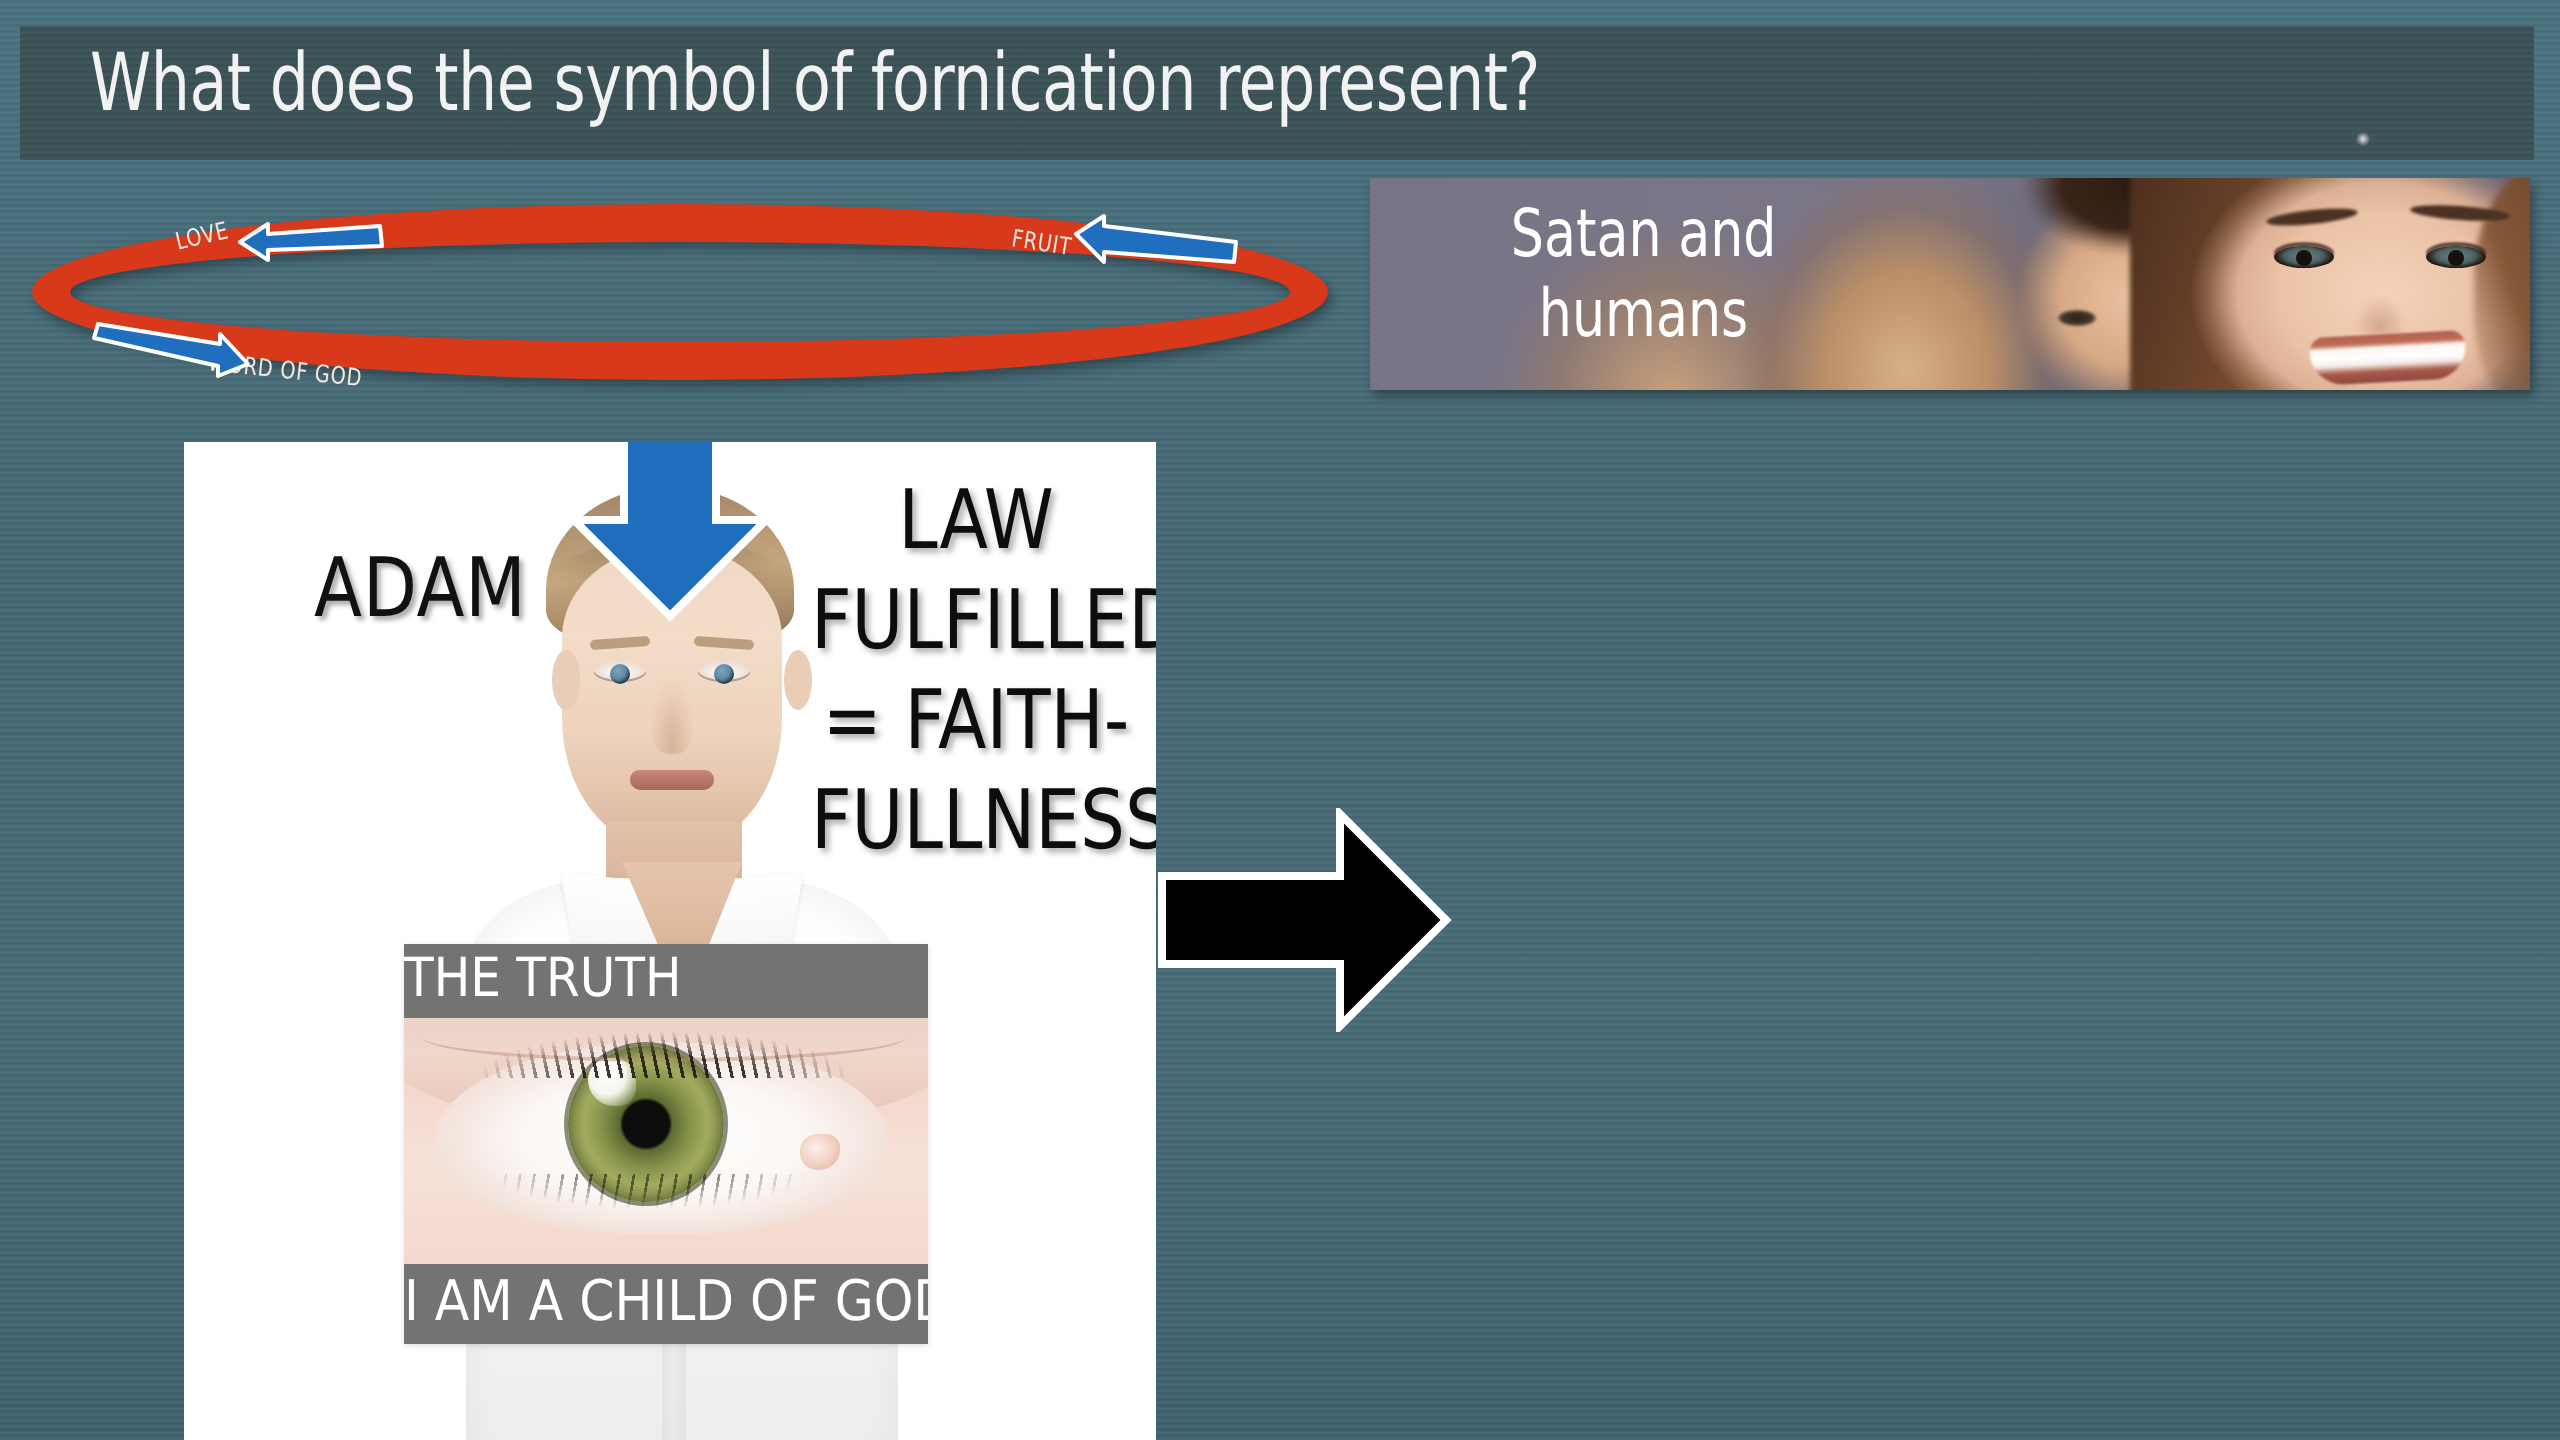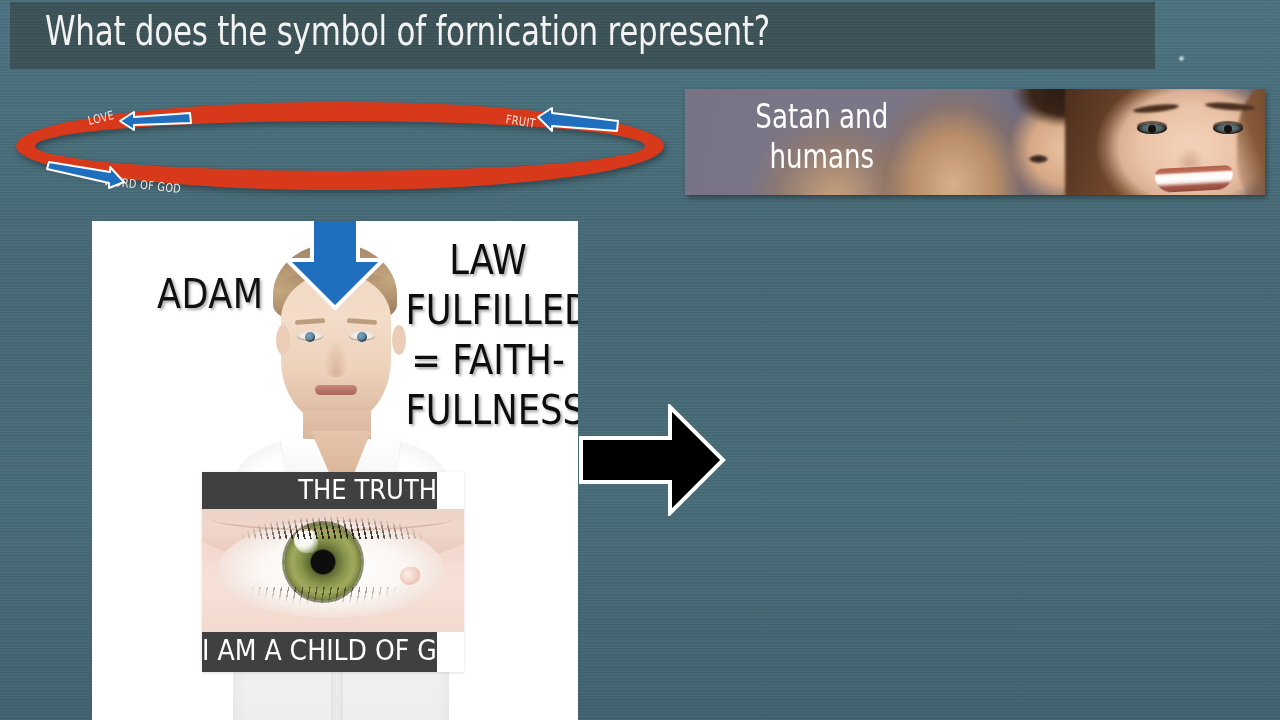--- a/index.html
+++ b/index.html
@@ -23,22 +23,22 @@
         rgba(255,255,255,0.035) 1px,
         rgba(0,0,0,0.030) 2px,
         rgba(0,0,0,0.030) 3px),
       linear-gradient(180deg, #4a7280 0%, #446773 40%, #466b77 70%, #3f616d 100%);
     overflow: hidden;
   }
 
   
   #title-band {
     position: absolute;
-    left: 10px; top: 2px;
-    width: 1145px; height: 67px;
+    left: 10px; top: 13px;
+    width: 1257px; height: 67px;
     background-color: #3b5257;
     background-image: repeating-linear-gradient(
       0deg, rgba(255,255,255,0.025) 0px, rgba(255,255,255,0.025) 1px,
       rgba(0,0,0,0.03) 2px, rgba(0,0,0,0.03) 3px);
   }
   #title-text {
     position: absolute;
     left: 35px; top: 6px;
     color: #f2f2f2;
     font-family: "Liberation Sans Narrow", "DejaVu Sans Condensed", "Liberation Sans", sans-serif;
@@ -319,25 +319,25 @@
   
   #truth-card {
     position: absolute;
     left: 110px; top: 251px;
     width: 262px; height: 200px;
     background: #ffffff;
     box-shadow: 0 1px 3px rgba(0,0,0,0.12);
     overflow: hidden;
   }
   #truth-top-band, #truth-bottom-band {
-    position: absolute; left: 0; width: 235px;
-    background-color: #404040;
+    position: absolute; left: 0; width: 262px;
+    background-color: #737373;
     color: #ffffff;
     font-family: "Liberation Sans Narrow", "DejaVu Sans Condensed", "Liberation Sans", sans-serif;
-    text-align: right;
+    text-align: left;
     white-space: nowrap;
   }
   #truth-top-band { top: 0; height: 37px; line-height: 36px; font-size: 27px; }
   #truth-bottom-band { bottom: 0; height: 40px; line-height: 38px; font-size: 28px; }
   #eye-photo {
     position: absolute; left: 0; top: 37px; width: 262px; height: 123px;
     background: linear-gradient(180deg, #f6e3dc 0%, #f2d6cb 25%, #f7e2d8 60%, #f3d8cd 100%);
     overflow: hidden;
   }
   #eye-photo .lid-top {

